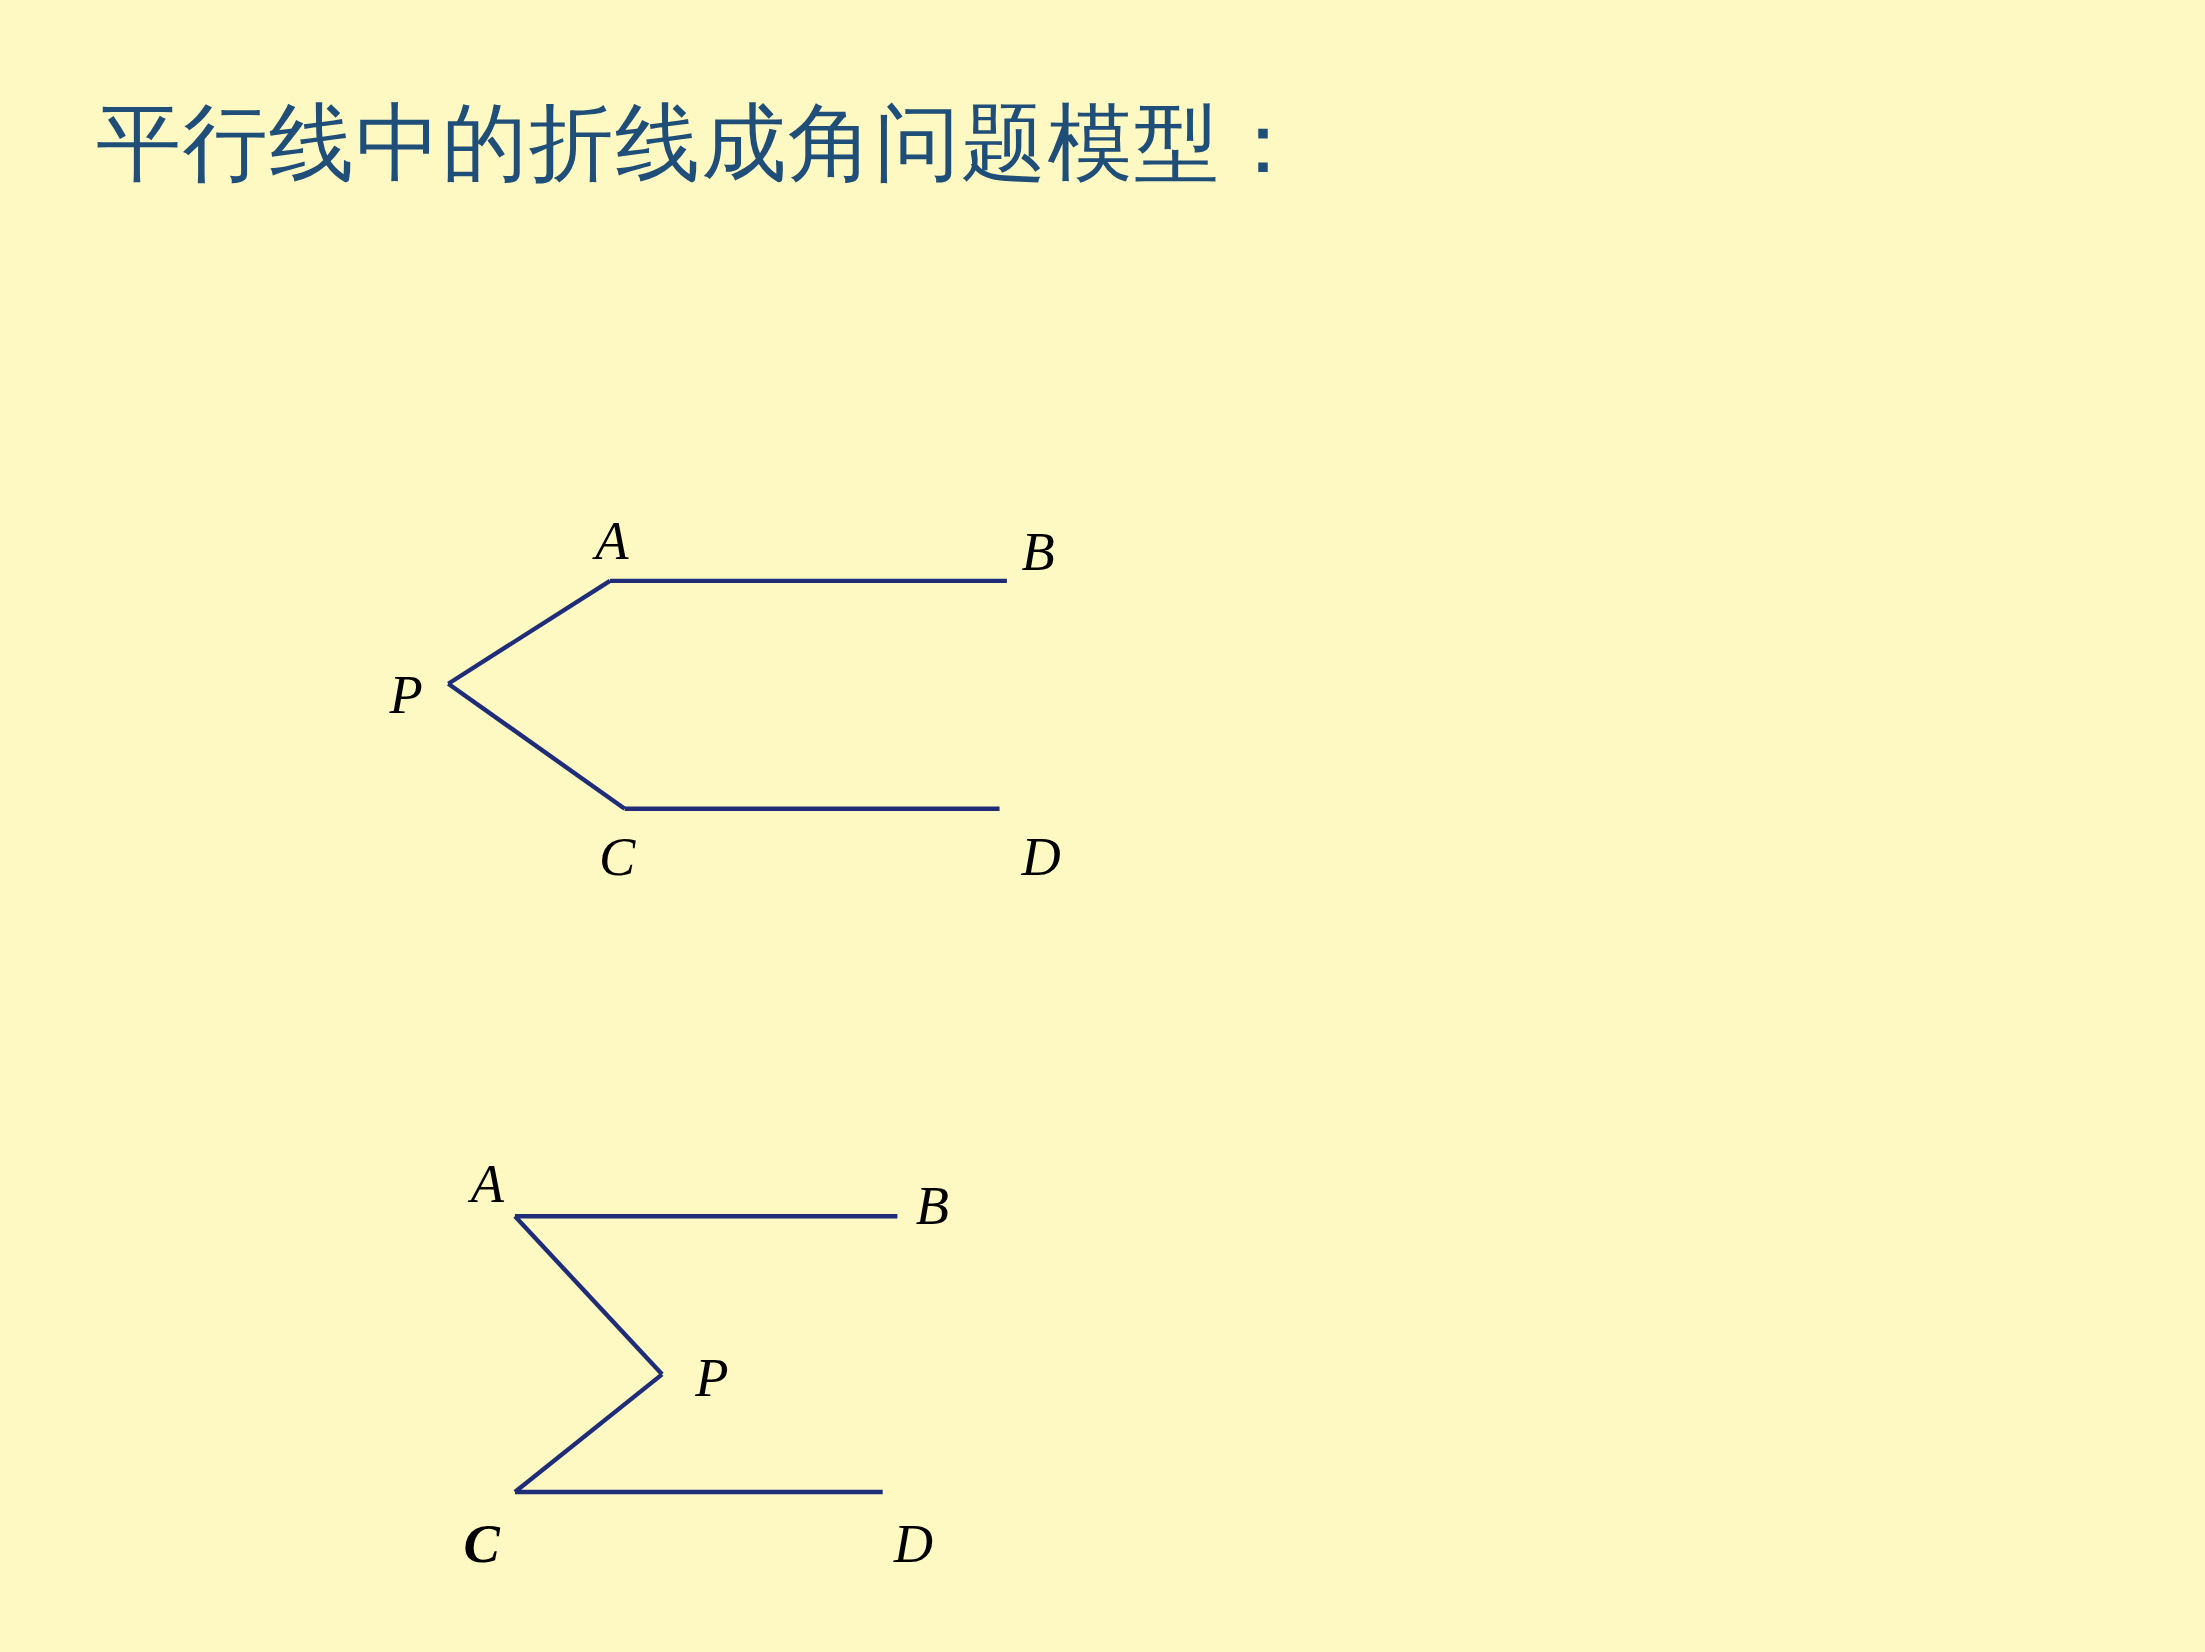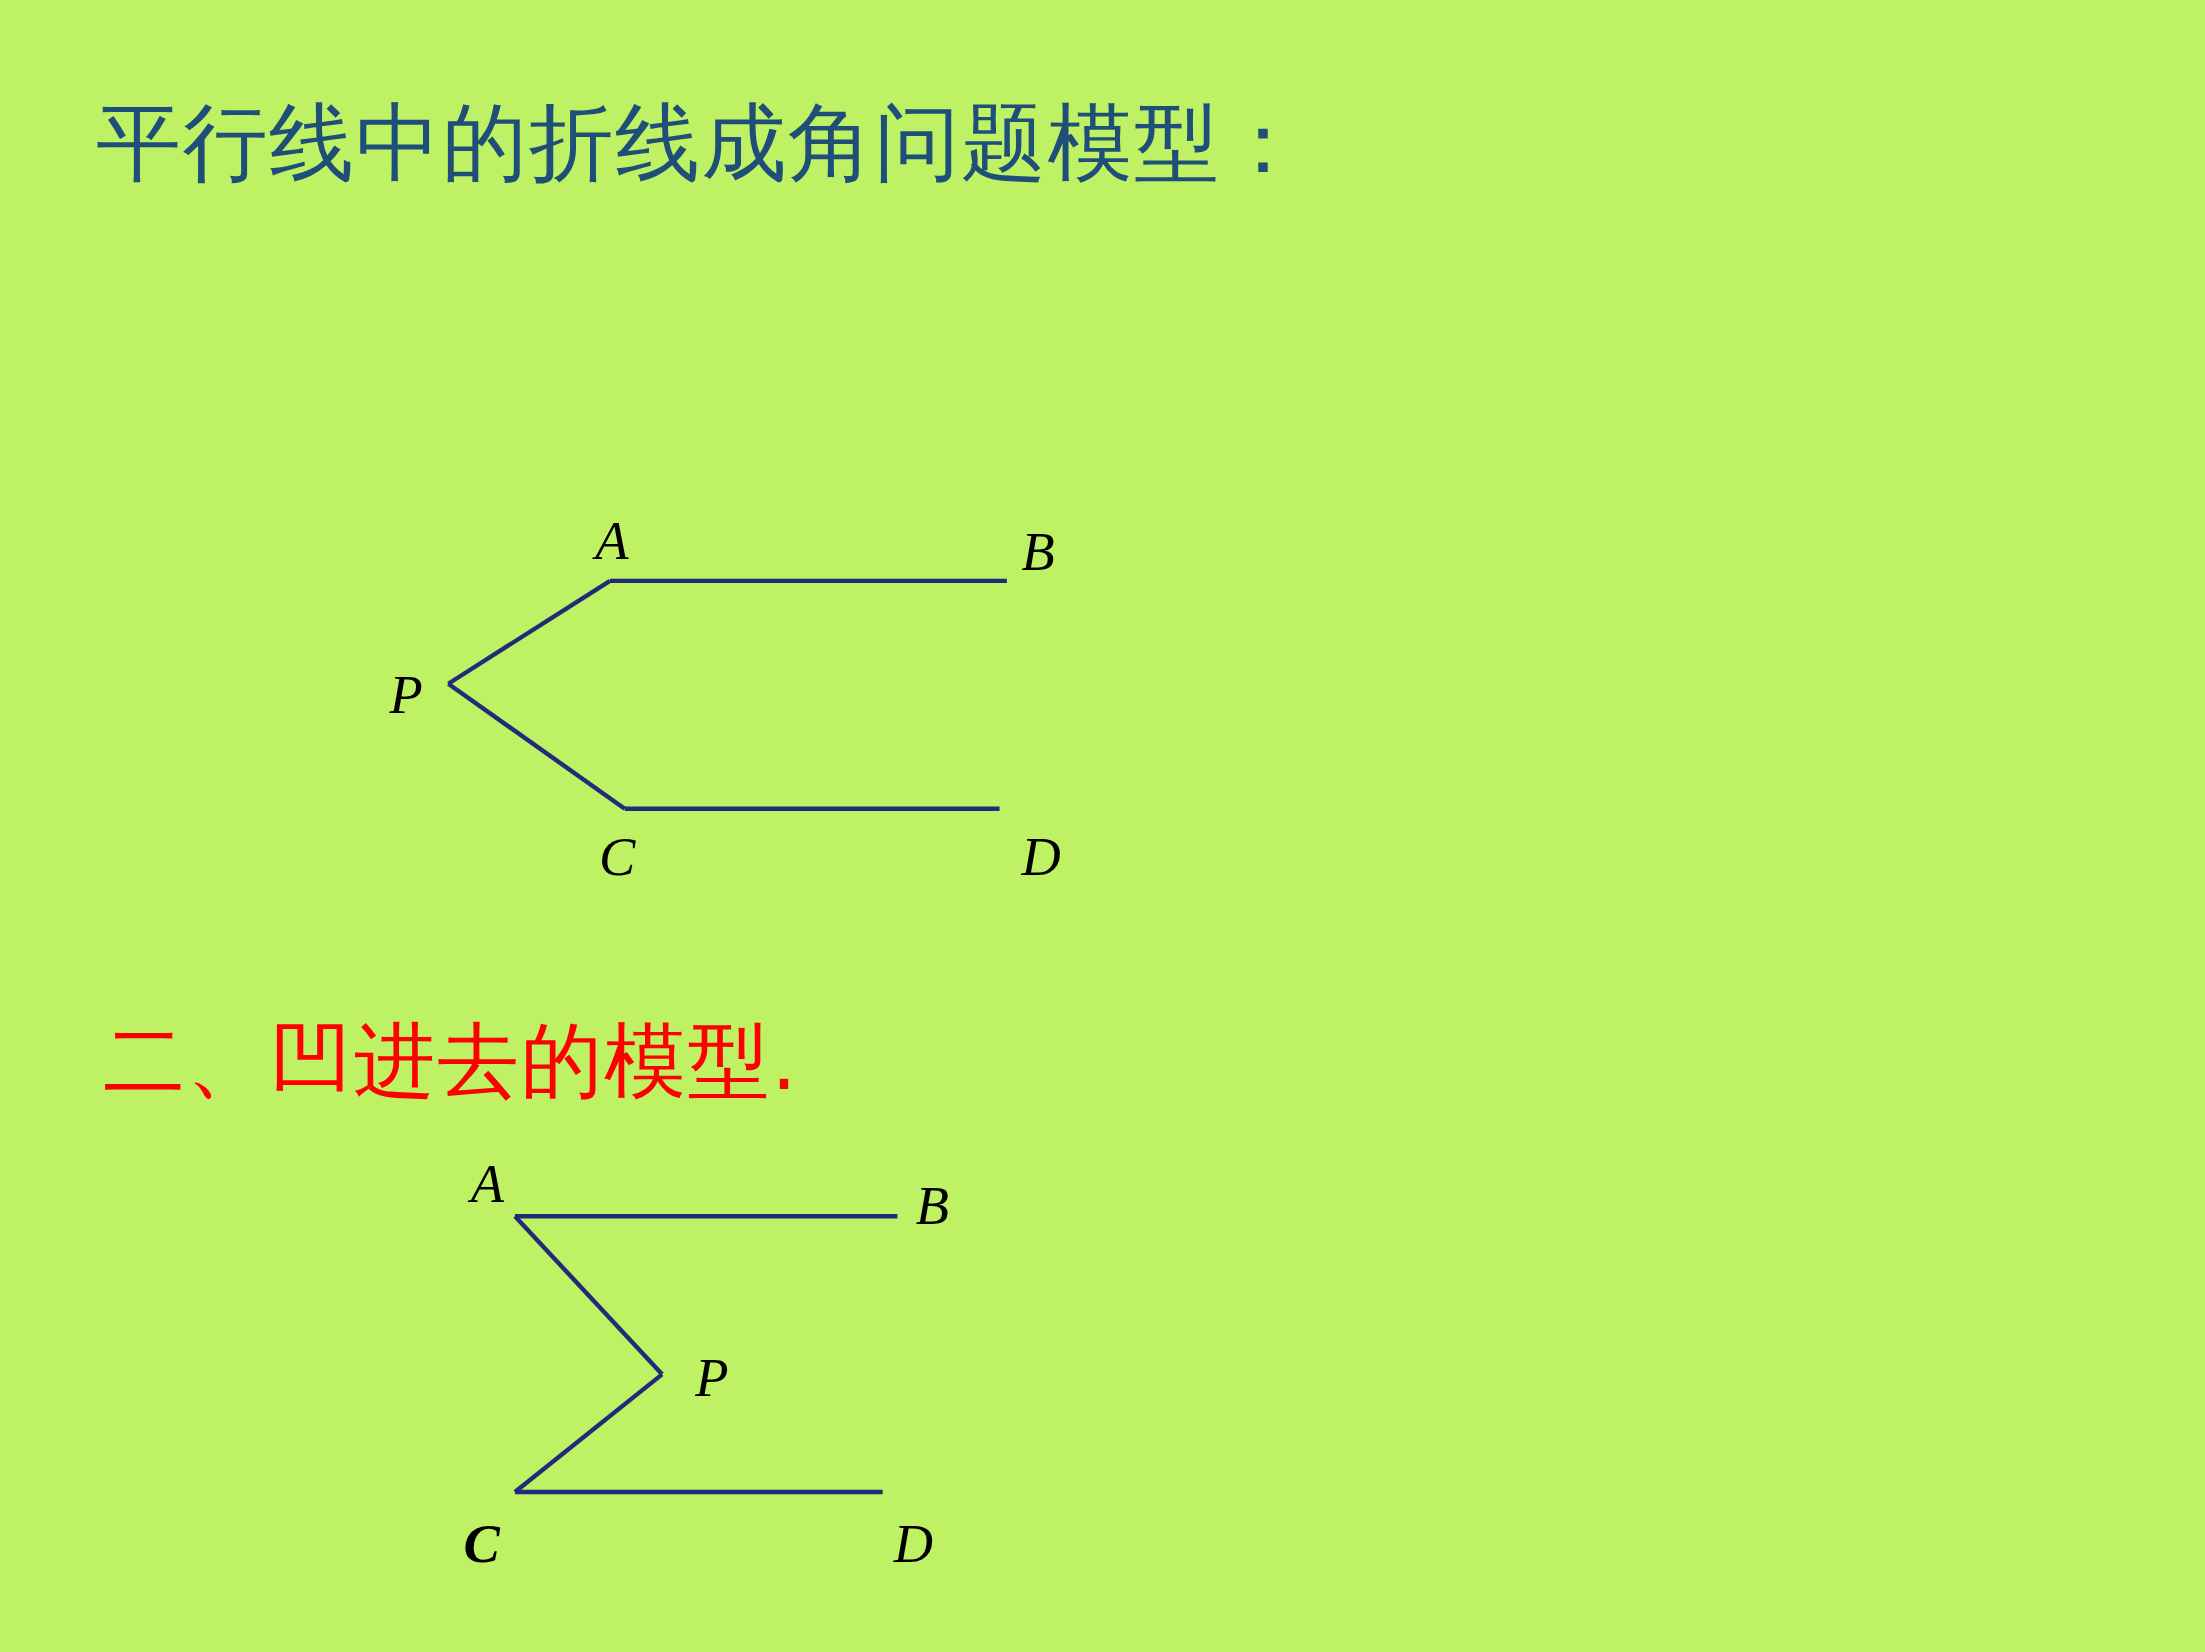--- a/index.html
+++ b/index.html
@@ -10,21 +10,21 @@
   body {
     width: 2205px;
     height: 1652px;
     font-family: "Liberation Serif", serif;
     position: relative;
     overflow: hidden;
   }
   .slide {
     position: absolute;
     inset: 0;
-    background: #bef264;
+    background: #fef9c3;
   }
   .title {
     position: absolute;
     left: 96px;
     top: 96px;
     font-family: "DejaVu Sans", sans-serif;
     font-size: 85px;
     line-height: 1.1;
     color: #1F4E79;
     white-space: nowrap;
@@ -99,21 +99,20 @@
       <line x1="420" y1="420" x2="930" y2="420" stroke="#1F2D78" stroke-width="6"></line>
 
       <text class="pt-label" x="100" y="290">P</text>
       <text class="pt-label" x="380" y="80">A</text>
       <text class="pt-label" x="960" y="95">B</text>
       <text class="pt-label" x="385" y="510">C</text>
       <text class="pt-label" x="960" y="510">D</text>
     </svg>
   </div>
 
-  <div class="heading-red" id="heading-two">二、凹进去的模型.</div>
 
   <div class="figure" id="figure-concave">
     <svg width="809" height="412" viewBox="0 0 1100 560">
 
       <line x1="140" y1="75" x2="660" y2="75" stroke="#1F2D78" stroke-width="6"></line>
 
       <line x1="140" y1="75" x2="340" y2="290" stroke="#1F2D78" stroke-width="6"></line>
 
       <line x1="340" y1="290" x2="140" y2="450" stroke="#1F2D78" stroke-width="6"></line>
 

